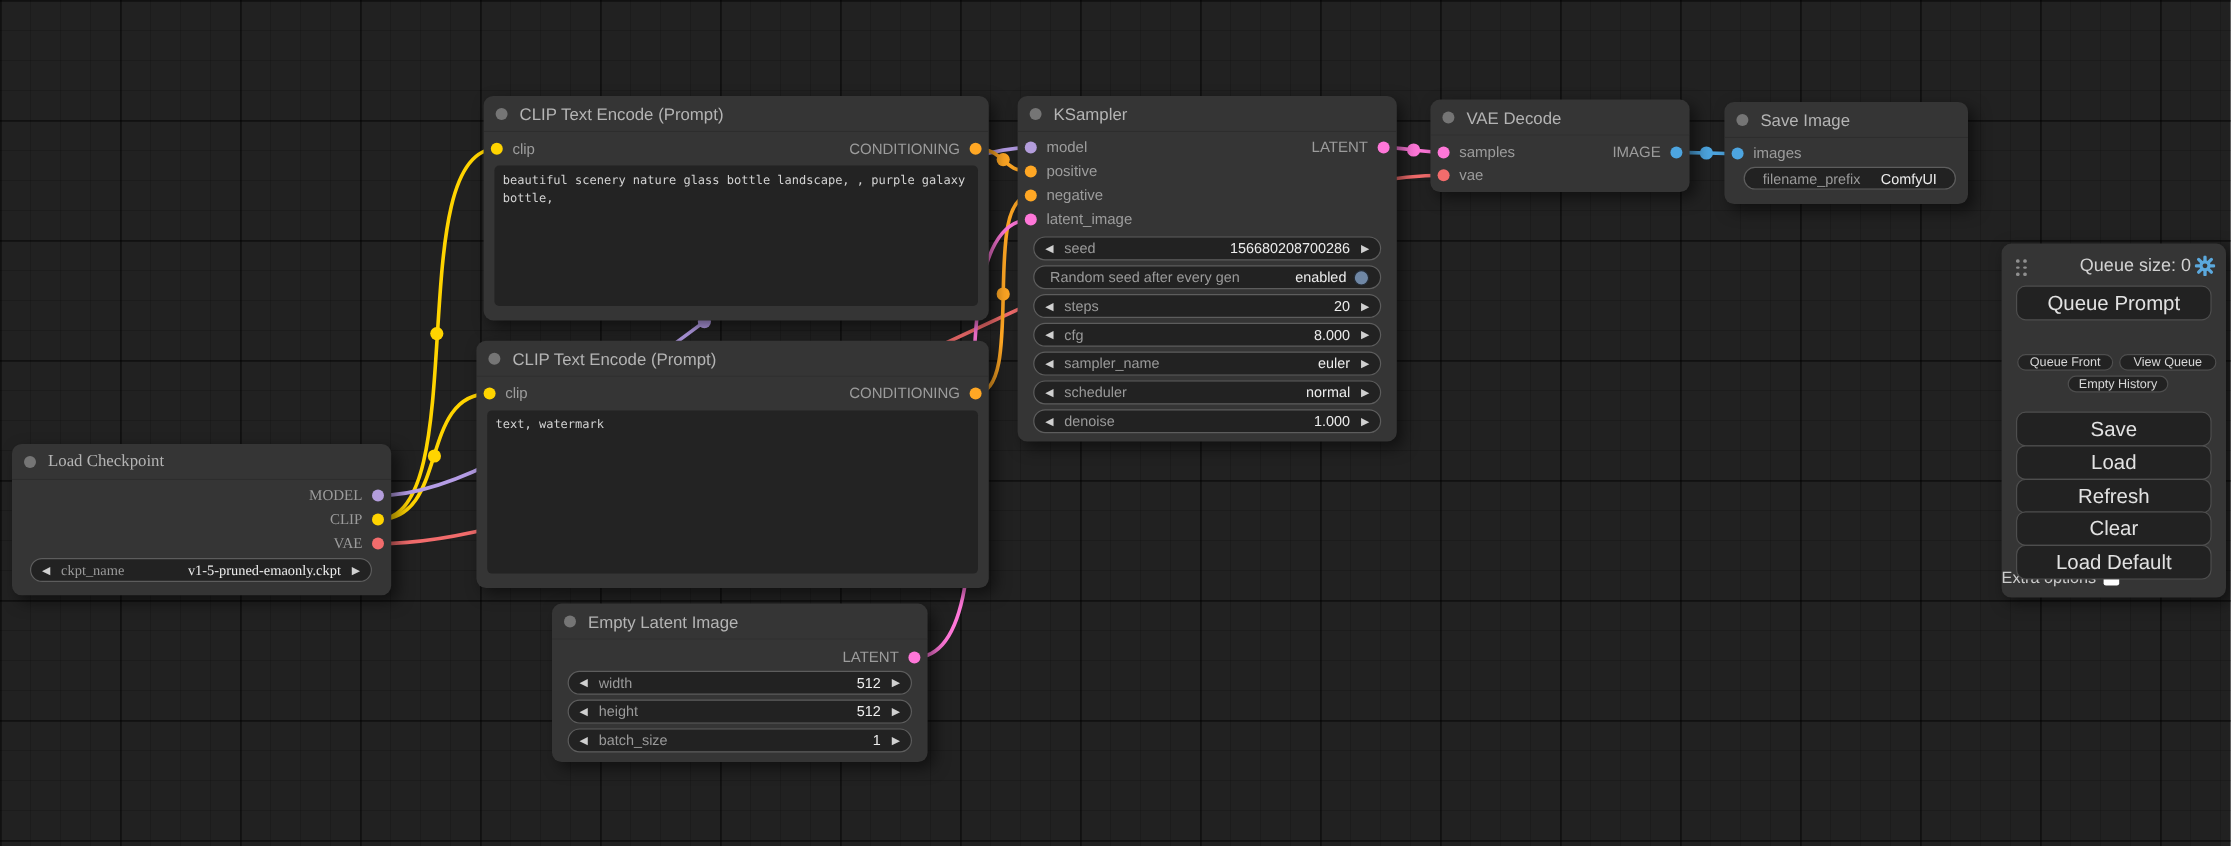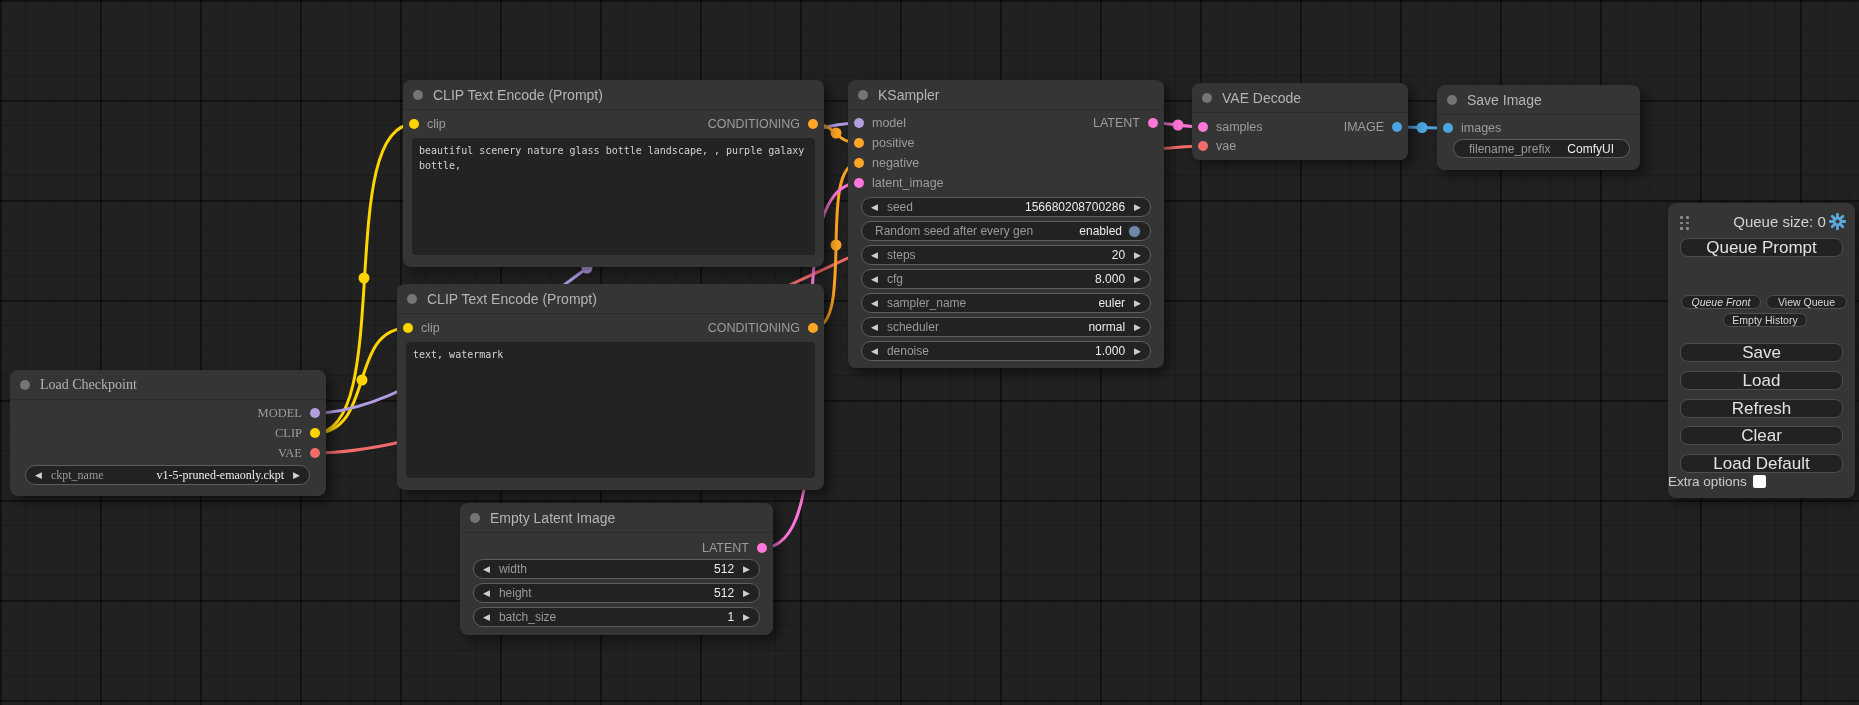--- a/index.html
+++ b/index.html
@@ -56,21 +56,21 @@
   .qp-head { position:absolute; left:0; right:0; top:10px; height:18px; }
   .drag-dots { position:absolute; left:12px; top:3px; display:grid; grid-template-columns:3px 3px; grid-gap:3px; }
   .drag-dots span { width:2.6px; height:2.6px; border-radius:50%; background:#8f8f8f; }
   .qp-title { position:absolute; left:0; right:0; text-align:center; color:#d2d2d2; font-size:15px;padding-left:36px; }
   .gear { position:absolute; right:9px; top:0; width:17px; height:17px; cursor:pointer; }
   .qbtn {
     position:absolute; left:12px; width:163px; background:#222; border:1px solid #4e4e4e;
     border-radius:8px; color:#e2e2e2; display:flex; align-items:center; justify-content:center;
     cursor:pointer;
   }
-  .qbtn.big { height:19px; font-size:17px; }
+  .qbtn.big { height:29px; font-size:17px; }
   .extra-row { position:absolute; left:0; right:0; top:271px; height:16px; text-align:left; color:#cccccc; font-size:13.5px; }
   .checkbox { display:inline-block; width:13px; height:13px; background:#ffffff; border-radius:2px; vertical-align:-2px; margin-left:6px; cursor:pointer; }
   .qbtn.small { height:14px; font-size:10.5px; border-radius:8px; color:#d8d8d8; }
 </style>
 </head>
 <body>
 
 <div id="canvas">
 
   <svg id="wires" width="1859" height="705">
@@ -309,21 +309,21 @@
             <line x1="13" y1="3" x2="3" y2="13"></line>
         </g>
         <circle cx="8" cy="8" r="4.4" fill="#5ba8dc"></circle>
           <circle cx="8" cy="8" r="1.9" fill="#353535"></circle>
       </svg>
     </div>
     <div class="qbtn big" style="top:35px">Queue Prompt</div>
     <div class="extra-row">
       <span>Extra options</span><span class="checkbox"></span>
     </div>
-    <div class="qbtn small" style="top:92px; left:13px; width:80px;font-style:italic;">Queue Front</div>
+    <div class="qbtn small" style="top:92px; left:13px; width:80px;">Queue Front</div>
     <div class="qbtn small" style="top:92px; left:98px; width:81px;">View Queue</div>
     <div class="qbtn small" style="top:110px; left:55px; width:84px;">Empty History</div>
     <div class="qbtn big" style="top:140px">Save</div>
     <div class="qbtn big" style="top:168px">Load</div>
     <div class="qbtn big" style="top:196px">Refresh</div>
     <div class="qbtn big" style="top:223px">Clear</div>
     <div class="qbtn big" style="top:251px">Load Default</div>
   </div>
 
 </div>

